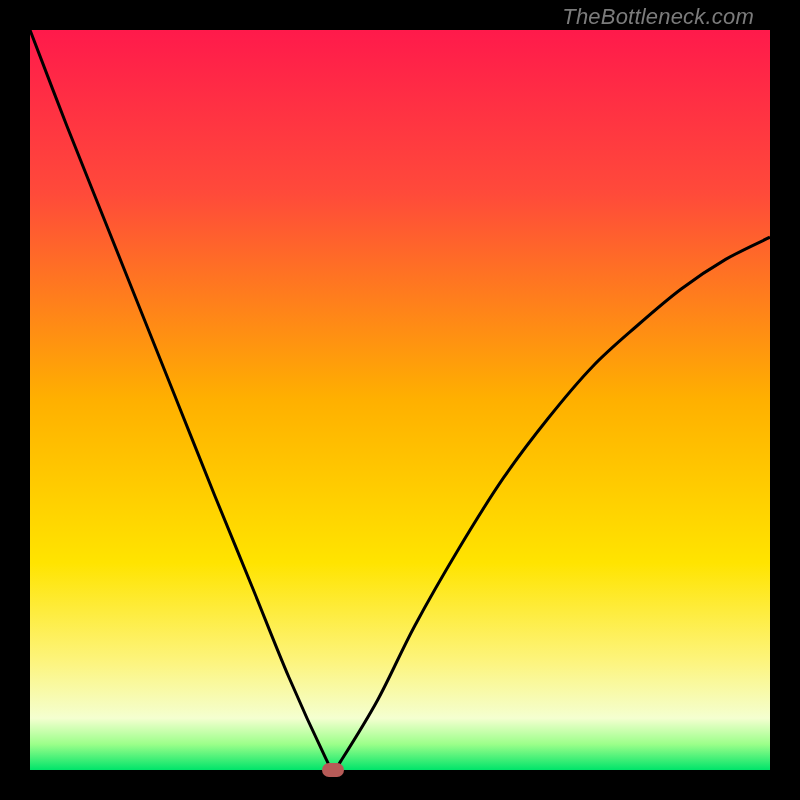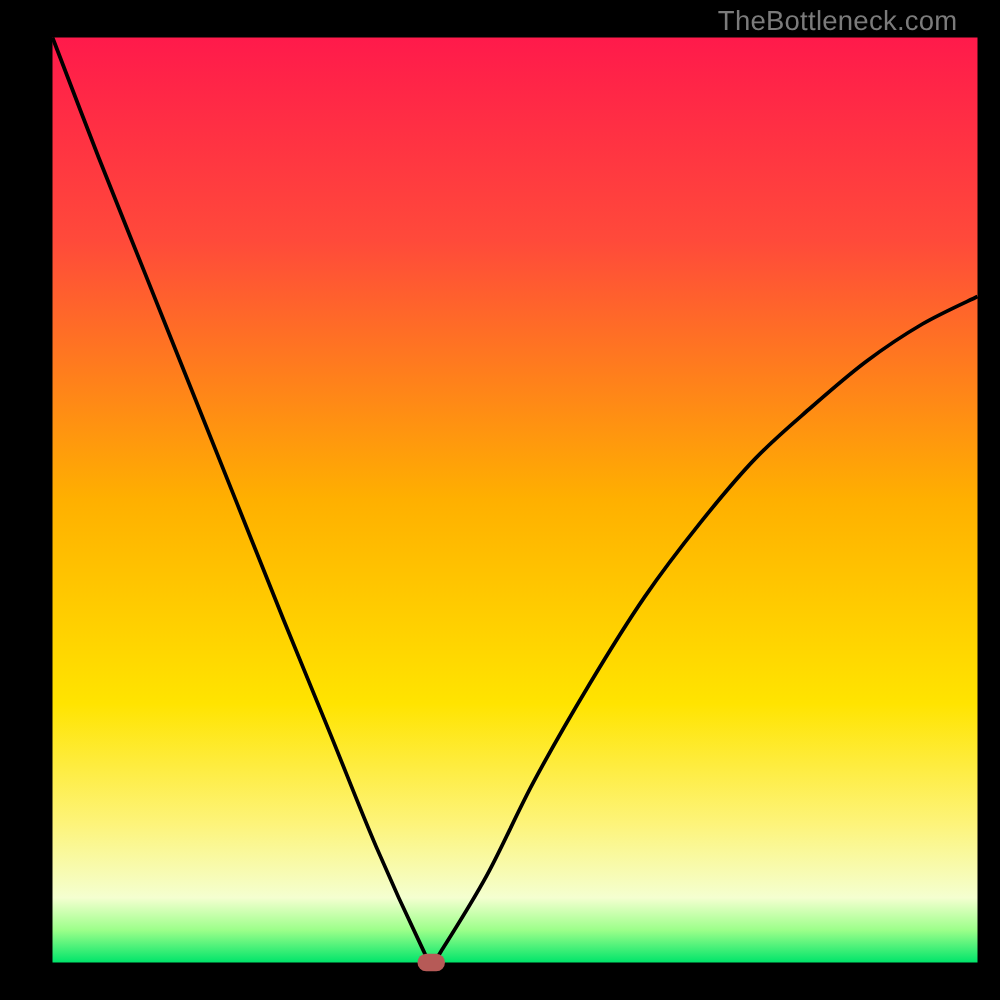--- a/index.html
+++ b/index.html
@@ -7,24 +7,25 @@
     padding: 0;
     width: 800px;
     height: 800px;
     background: #000;
     overflow: hidden;
     font-family: Arial, Helvetica, sans-serif;
   }
   .frame {
     position: absolute;
     top: 0;
-    left: 12px;
+    left: 0;
     width: 776px;
     height: 800px;
     background: #000;
+    font-style: italic;
   }
   .plot-area {
     position: absolute;
     top: 30px;
     left: 30px;
     width: 740px;
     height: 740px;
     
   }
   .watermark {

